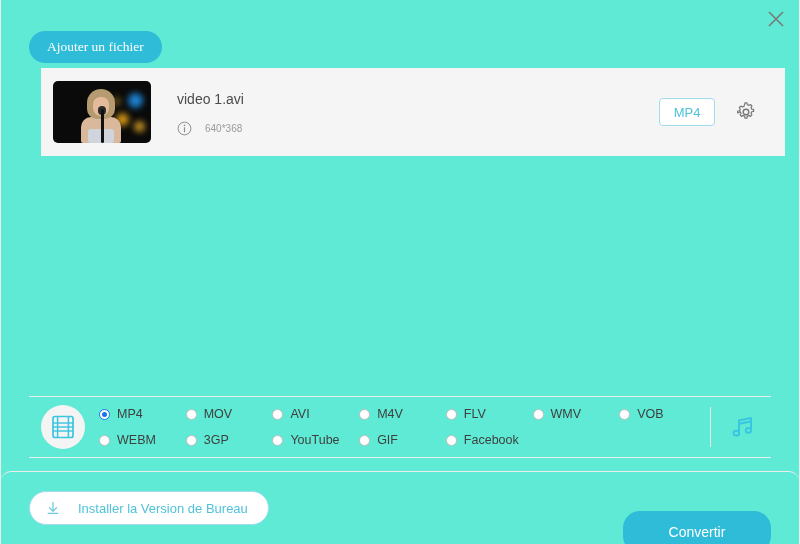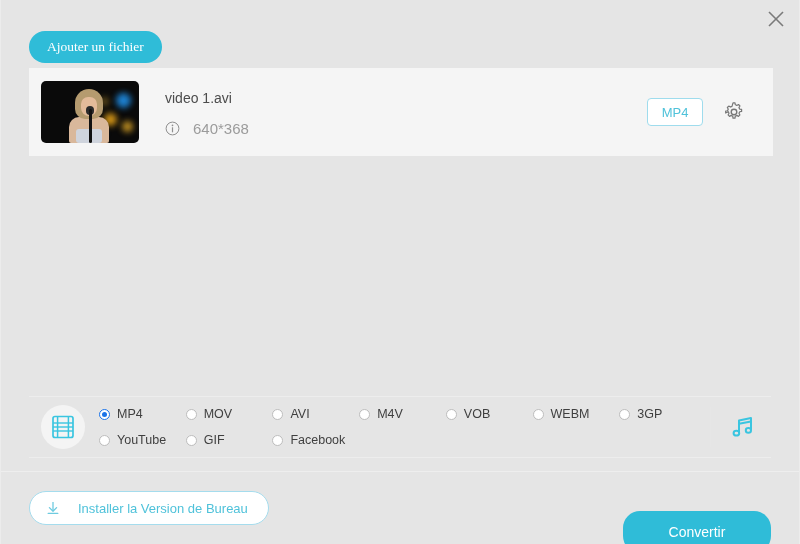--- a/index.html
+++ b/index.html
@@ -5,21 +5,21 @@
   * { box-sizing: border-box; margin: 0; padding: 0; }
   html, body {
     width: 800px; height: 544px;
     font-family: "Liberation Sans", sans-serif;
     background: #ffffff;
     overflow: hidden;
   }
   .app {
     position: relative;
     width: 800px; height: 544px;
-    background: #e5e5e5;
+    background: #5eead4;
     border-left: 1px solid #ececec;
     border-right: 1px solid #ececec;
   }
 
   
   .close-btn {
     position: absolute; top: 4px; right: 8px;
     width: 30px; height: 30px;
     display: flex; align-items: center; justify-content: center;
     cursor: pointer;
@@ -34,21 +34,21 @@
     background: #2fbcd8;
     color: #ffffff;
     font-size: 13.5px;
     border: none; border-radius: 17px;
     cursor: pointer;
     white-space: nowrap;
     font-family: "Liberation Serif", serif;
   }
 
   
-  .file-list { position: absolute; top: 68px; left: 28px; width: 744px; }
+  .file-list { position: absolute; top: 68px; left: 40px; width: 744px; }
   .file-row {
     position: relative;
     display: flex; align-items: center;
     height: 88px;
     background: #f5f5f5;
     padding: 0 12px 0 12px;
   }
   .thumb {
     width: 98px; height: 62px;
     border-radius: 5px;
@@ -86,21 +86,21 @@
   }
   .fig-mic-head {
     position: absolute; left: 19px; top: 17px; width: 8px; height: 9px;
     background: #2a2a2a; border-radius: 4px;
   }
 
   .file-meta { flex: 1 1 auto; padding-left: 26px; }
   .file-name { font-size: 14px; color: #4c4c4c; line-height: 20px; }
   .file-sub { display: flex; align-items: center; margin-top: 12px; }
   .info-icon { width: 15px; height: 15px; flex: 0 0 auto; }
-  .file-res { font-size: 15px; color: #9b9b9b; margin-left: 13px; }
+  .file-res { font-size: 10px; color: #9b9b9b; margin-left: 13px; }
 
   .format-badge {
     flex: 0 0 auto;
     min-width: 56px; height: 28px;
     display: flex; align-items: center; justify-content: center;
     border: 1px solid #9fdced; border-radius: 4px;
     color: #4fc2da; font-size: 13px;
     background: #ffffff;
     cursor: pointer;
     margin-right: 18px;
@@ -161,20 +161,21 @@
     display: flex; align-items: center; justify-content: center;
     cursor: pointer;
   }
 
   
   .bottom-bar {
     position: absolute; left: 0; right: 0; top: 471px; bottom: 0;
     border-top: 1px solid #eeeeee;
     display: flex; align-items: center; justify-content: space-between;
     padding: 0 28px;
+    border-radius: 10px;
   }
   .install-btn {
     display: inline-flex; align-items: center;
     height: 34px; padding: 0 20px 0 14px;
     border: 1px solid #a5dced; border-radius: 17px;
     background: #ffffff;
     color: #4fc2da; font-size: 13px;
     cursor: pointer; white-space: nowrap;
   }
   .install-btn .dl-icon { margin-right: 16px; display: flex; }
@@ -270,20 +271,28 @@
         <span>MOV</span>
       </div>
       <div class="radio-item">
         <span class="radio-dot"></span>
         <span>AVI</span>
       </div>
       <div class="radio-item">
         <span class="radio-dot"></span>
         <span>M4V</span>
       </div>
+      <div class="radio-item">
+        <span class="radio-dot"></span>
+        <span>FLV</span>
+      </div>
+      <div class="radio-item">
+        <span class="radio-dot"></span>
+        <span>WMV</span>
+      </div>
 
       <div class="radio-item">
         <span class="radio-dot"></span>
         <span>VOB</span>
       </div>
       <div class="radio-item">
         <span class="radio-dot"></span>
         <span>WEBM</span>
       </div>
       <div class="radio-item">

